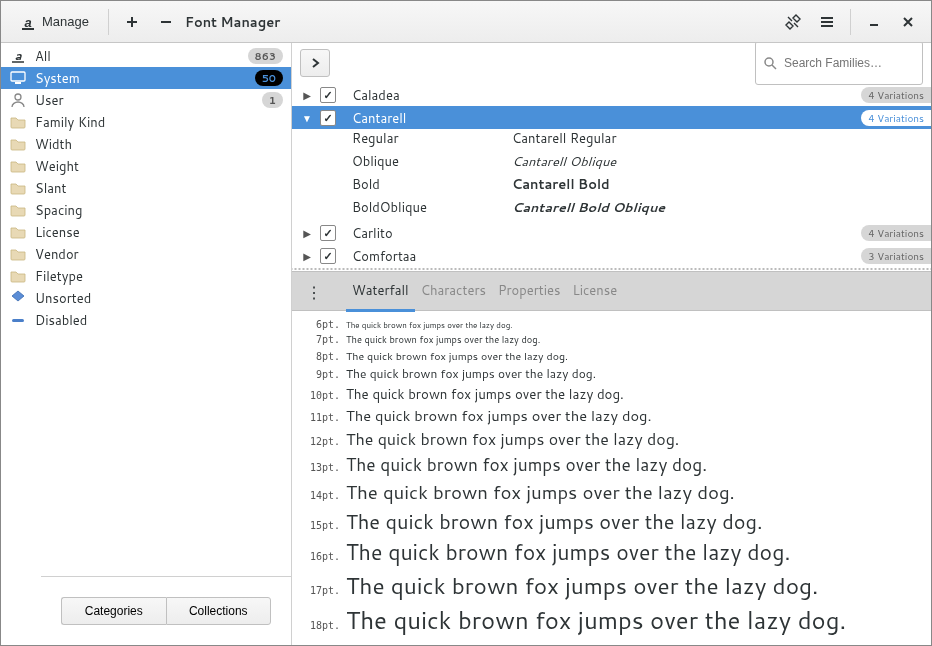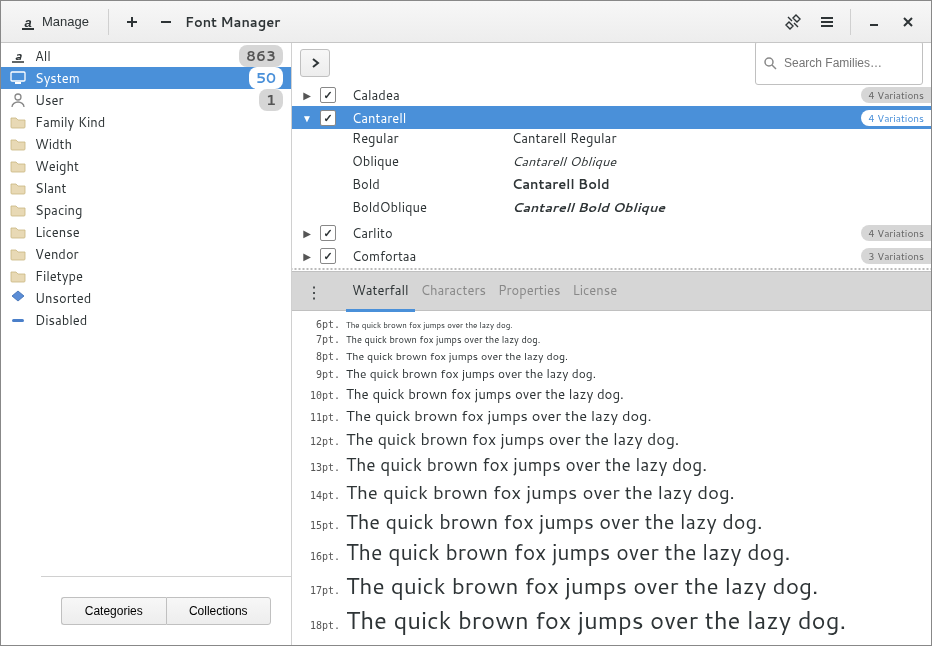--- a/index.html
+++ b/index.html
@@ -53,26 +53,26 @@
   padding: 0 8px;
   gap: 8px;
   cursor: pointer;
 }
 .cat-row.selected { background: #4a90d9; color: #fff; }
 .cat-icon { width: 18px; height: 18px; display: inline-flex; align-items: center; justify-content: center; }
 .cat-label { flex: 1; }
 .cat-count {
   background: #d6d6d6;
   color: #555;
-  font-size: 14px;
+  font-size: 10px;
   padding: 1px 7px;
   border-radius: 8px;
   font-weight: bold;
 }
-.cat-row.selected .cat-count { background: #ffffff; color: #4a90d9; }
+.cat-row.selected .cat-count { background: #000000; color: #4a90d9; }
 .sidebar-footer {
   border-top: 1px solid #d0d0d0;
   padding: 20px;
   display: flex;
   gap: 0;
   margin-left: 40px;
 }
 .sf-btn {
   flex: 1;
   height: 28px;

